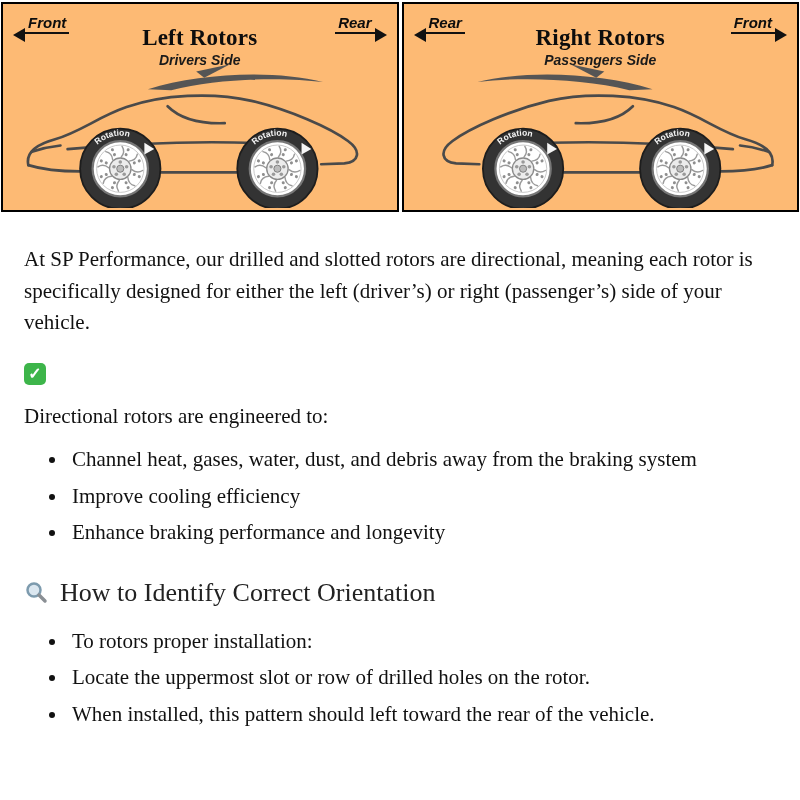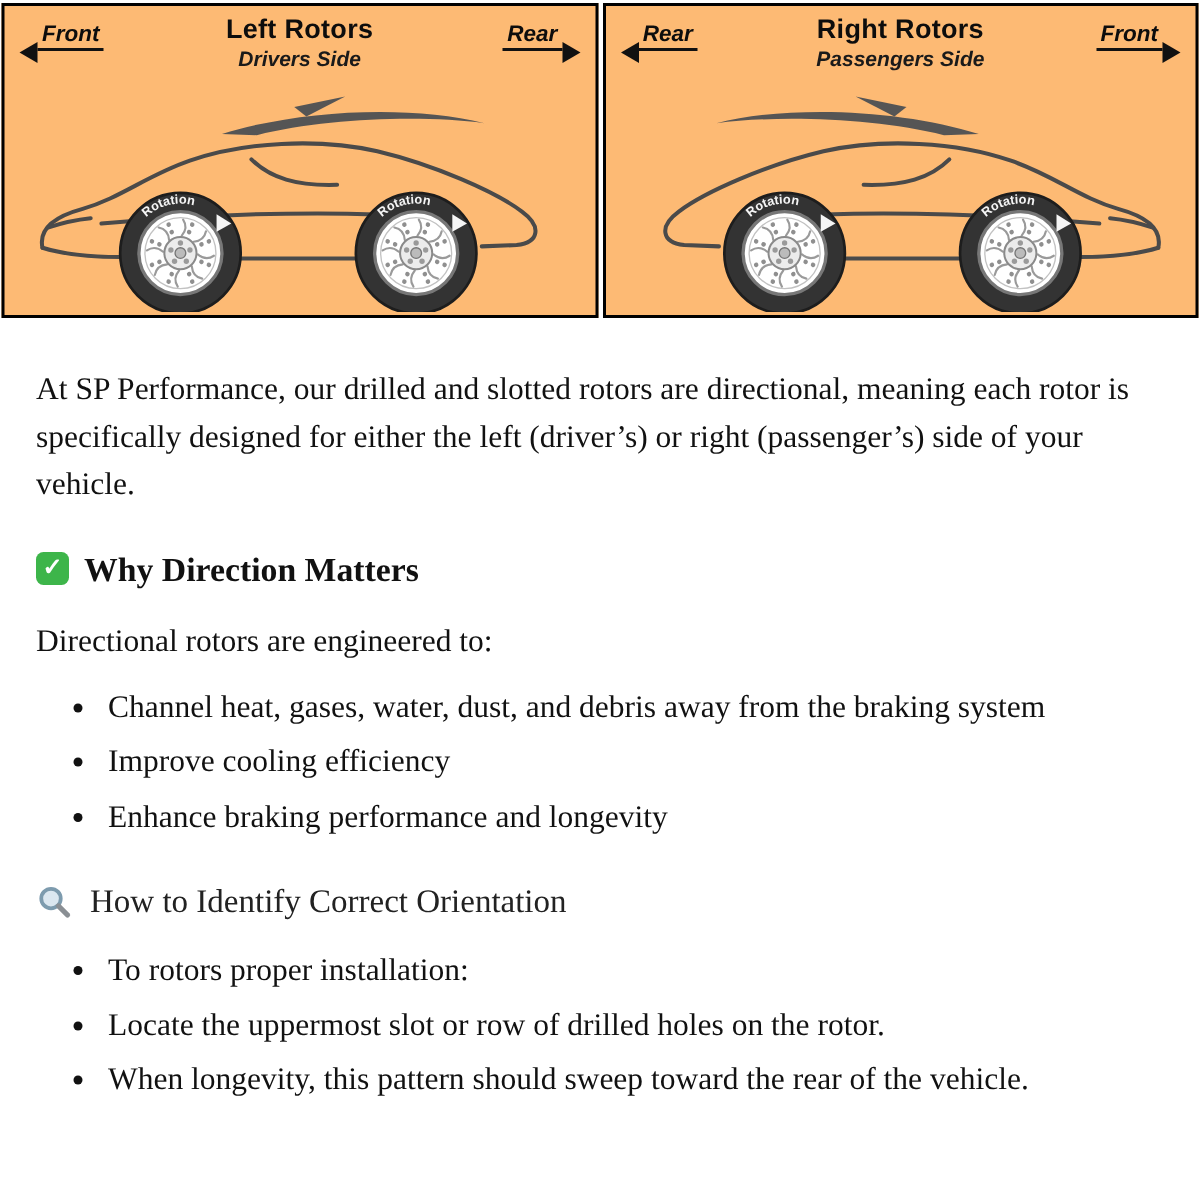--- a/index.html
+++ b/index.html
@@ -2,42 +2,42 @@
 <html><head>
 <meta charset="utf-8">
 <style>
   html,body{margin:0;padding:0;background:#fff;}
   body{width:800px;height:800px;overflow:hidden;font-family:"Liberation Serif",serif;color:#111;}
 
   
   .figure{display:flex;gap:3px;padding:2px 1px;}
   .panel{flex:1;border:2.5px solid #000;height:206px;position:relative;background:#fdba74;}
   .panel-head{text-align:center;padding-top:5px;position:relative;}
-  .panel-title{font-family:Liberation Sans, sans-serif;font-weight:bold;font-size:18px;letter-spacing:.2px;color:#0d0d0d;}
+  .panel-title{font-family:Liberation Serif, serif;font-weight:bold;font-size:23px;letter-spacing:.2px;color:#0d0d0d;margin-top:16px;}
   .panel-sub{font-family:"Liberation Sans",sans-serif;font-style:italic;font-weight:bold;font-size:14px;margin-top:1px;color:#1a1a1a;}
   .dir{position:absolute;top:10px;display:inline-flex;align-items:flex-end;}
   .dir-left{left:10px;}
   .dir-right{right:10px;}
   .dir-label{font-family:"Liberation Sans",sans-serif;font-style:italic;font-weight:bold;font-size:15px;
              border-bottom:2.5px solid #111;padding:0 3px 1px;color:#0d0d0d;}
   .tri{width:0;height:0;border-top:7px solid transparent;border-bottom:7px solid transparent;margin-bottom:-8px;}
   .tri-left{border-right:12px solid #111;}
   .tri-right{border-left:12px solid #111;}
   .car-svg{position:absolute;left:0;bottom:2px;width:100%;height:150px;}
 
   
   .content{padding:6px 24px 0;font-size:21px;line-height:1.5;}
   .intro{margin:24px 0 22px;}
   .h-why{display:flex;align-items:center;gap:10px;font-size:22.5px;font-weight:bold;margin:24px 0 16px;}
   .check-badge{display:inline-flex;align-items:center;justify-content:center;width:22px;height:22px;
                border-radius:5px;color:#fff;font-family:"Liberation Sans",sans-serif;font-size:16px;font-weight:bold;flex:0 0 auto;}
   .lead{margin:0 0 10px;}
   ul{margin:12px 0 22px;padding-left:44px;}
   li{margin:5px 0;padding-left:4px;}
-  .h-identify{display:flex;align-items:center;gap:12px;font-size:22px;font-weight:normal;color:#222;margin:24px 0 14px;}
+  .h-identify{display:flex;align-items:center;gap:12px;font-size:26px;font-weight:normal;color:#222;margin:24px 0 14px;}
   .mag-icon{flex:0 0 auto;}
 </style>
 </head>
 <body>
 
 <svg width="0" height="0" style="position:absolute" aria-hidden="true">
   <defs>
     <g id="car-left" stroke="#4a4a4a" stroke-width="3" fill="none" stroke-linecap="round">
       <path d="M 8,120 C 5,106 16,97 38,91 C 66,83 86,66 118,55 C 158,41 214,38 258,48 C 300,58 346,78 366,93 C 381,104 379,116 362,118 L 336,119"></path>
       <path d="M 8,120 C 24,125 44,127 66,127"></path>
@@ -177,21 +177,20 @@
   </div>
 
 </div>
 
 <div class="content">
 
   <p class="intro">At SP Performance, our drilled and slotted rotors are directional, meaning each rotor is specifically designed for either the left (driver’s) or right (passenger’s) side of your vehicle.</p>
 
   <div class="h-why">
     <span class="check-badge" id="check-badge" style="background: rgb(61, 181, 74);">✓</span>
-    <span>Why Direction Matters</span>
   </div>
 
   <p class="lead">Directional rotors are engineered to:</p>
 
   <ul>
     <li>Channel heat, gases, water, dust, and debris away from the braking system</li>
     <li>Improve cooling efficiency</li>
     <li>Enhance braking performance and longevity</li>
   </ul>
 
@@ -199,16 +198,16 @@
     <svg class="mag-icon" width="24" height="24" viewBox="0 0 24 24">
       <circle cx="10" cy="10" r="6.5" fill="#dbe7f0" stroke="#7d9bae" stroke-width="2.5"></circle>
       <line x1="15" y1="15" x2="21" y2="21" stroke="#8a8f94" stroke-width="3.5" stroke-linecap="round"></line>
     </svg>
     <span>How to Identify Correct Orientation</span>
   </div>
 
   <ul>
     <li>To rotors proper installation:</li>
     <li>Locate the uppermost slot or row of drilled holes on the rotor.</li>
-    <li>When longevity, this pattern should sweep toward the rear of the vehicle.</li>
+    <li>When installed, this pattern should left toward the rear of the vehicle.</li>
   </ul>
 
 </div>
 
 </body></html>

